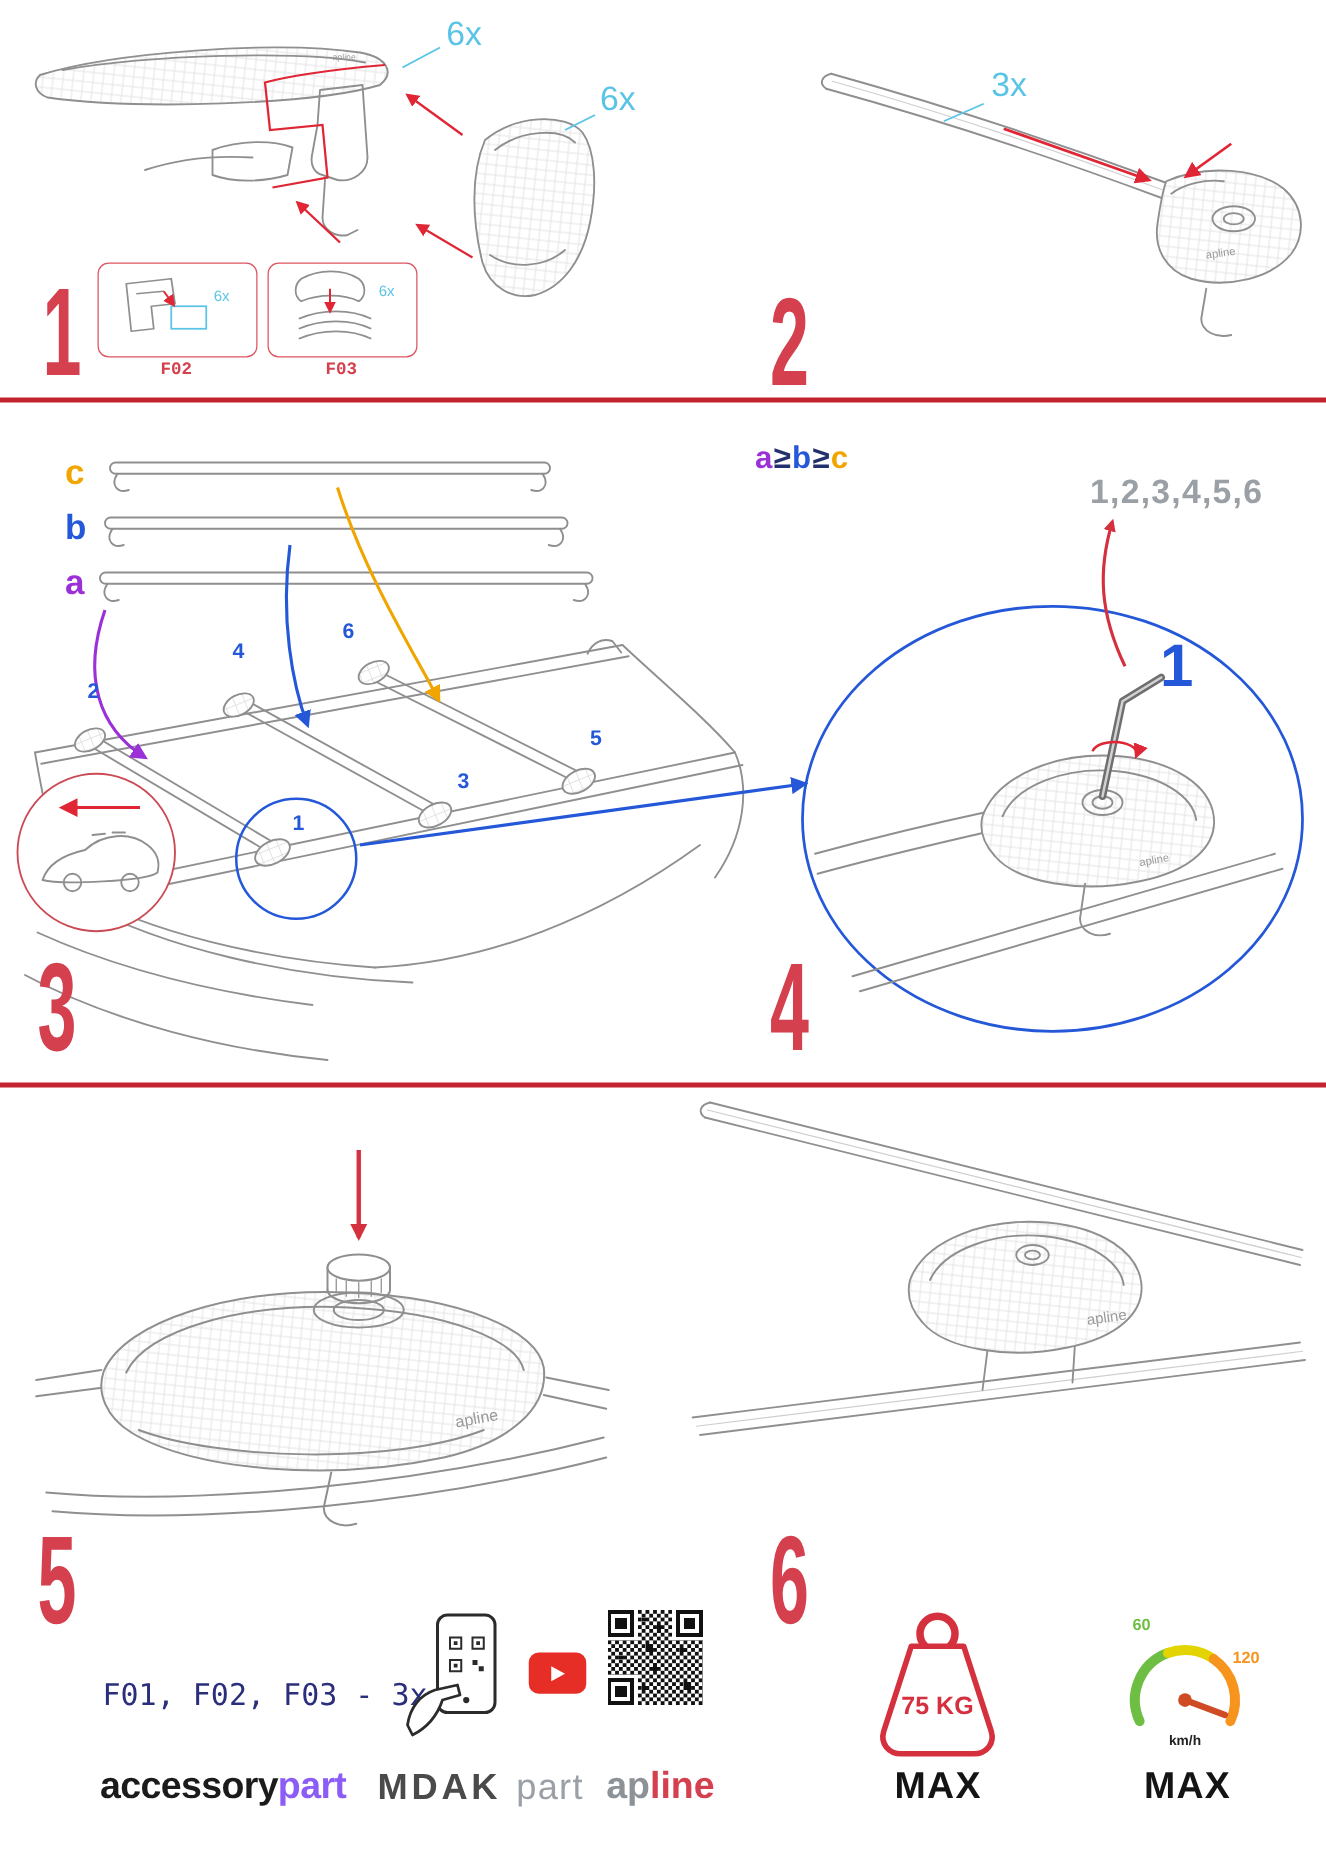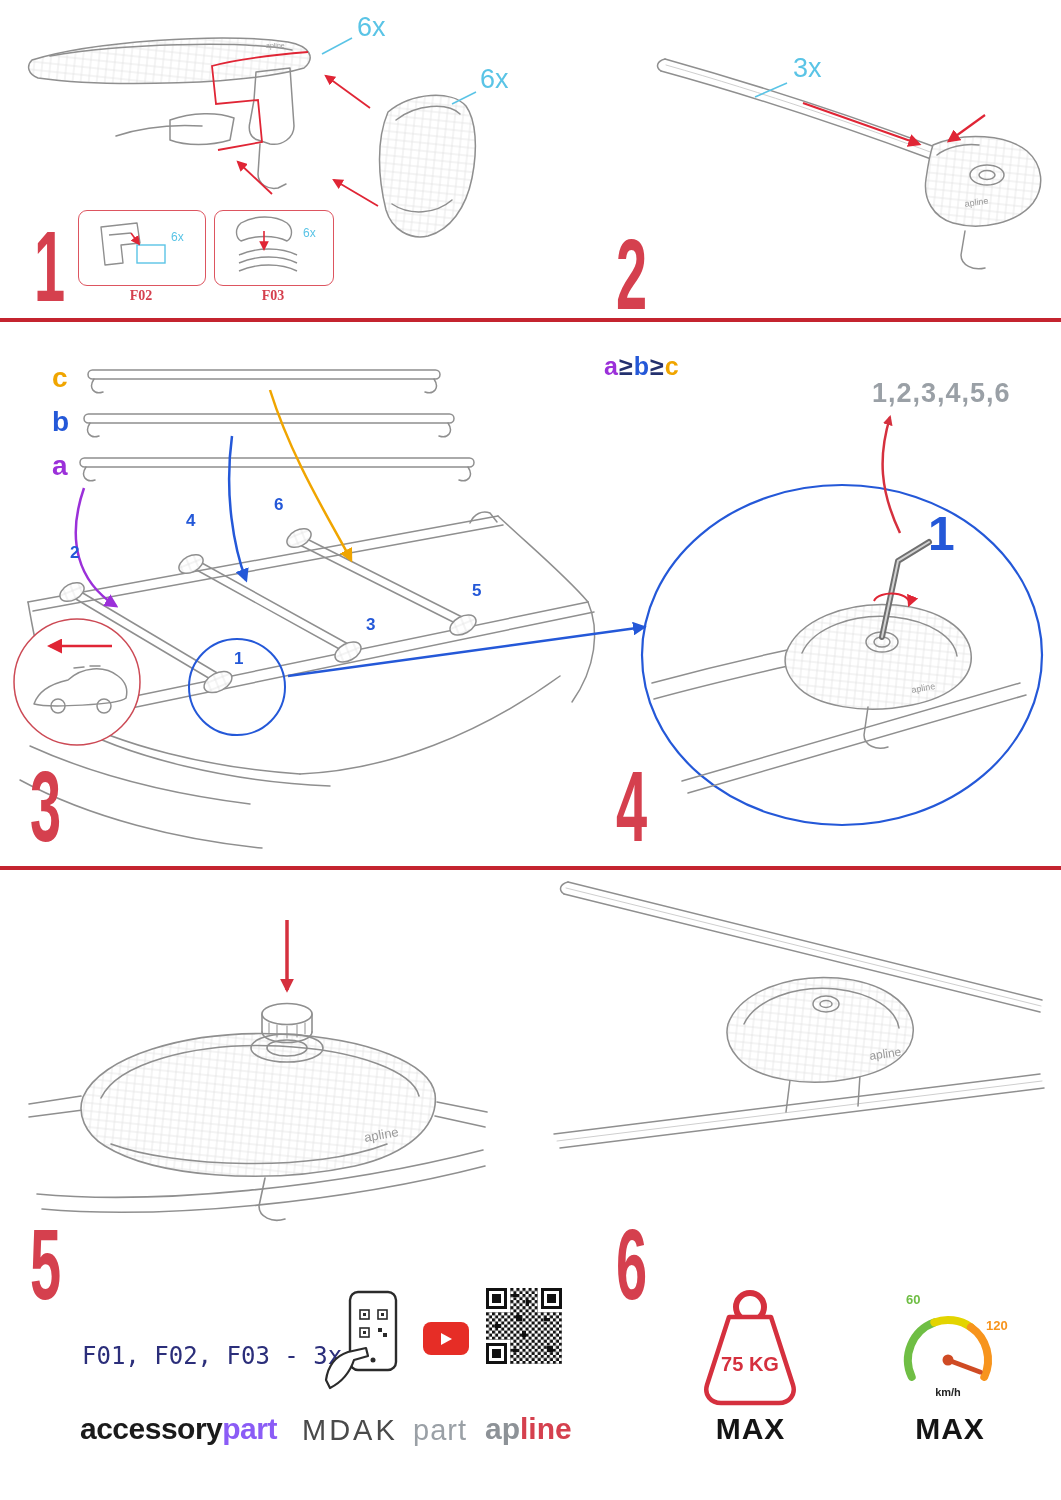--- a/index.html
+++ b/index.html
@@ -5,30 +5,30 @@
   html,body{margin:0;padding:0;background:#ffffff;}
   .page{position:relative;width:1061px;height:1500px;background:#fff;overflow:hidden;font-family:"Liberation Sans",sans-serif;}
   .abs{position:absolute;}
   svg{overflow:visible;display:block;}
   svg text{font-family:"Liberation Sans",sans-serif;}
   .stepnum{font-size:100px;font-weight:700;color:#d5404e;line-height:0.76;transform:scaleX(0.56);transform-origin:left top;}
   .qty{font-size:27px;fill:#5ac4e6;}
   .qty-small{font-size:12px;fill:#5ac4e6;}
   .divider{left:0;width:1061px;height:4px;background:#c4242f;}
   .partbox{border:1.5px solid #dd5560;border-radius:9px;background:#fff;}
-  .boxlabel{font-family:Liberation Serif, serif;font-weight:700;font-size:14px;color:#d5404e;text-align:center;}
+  .boxlabel{font-family:Liberation Mono, monospace;font-weight:700;font-size:14px;color:#d5404e;text-align:center;}
   .rule{font-size:25px;font-weight:700;letter-spacing:1px;margin-left:44px;}
   .seq{font-size:27px;font-weight:600;color:#9aa0a6;letter-spacing:1px;}
   .bigblue{font-size:48px;font-weight:700;color:#2458d8;}
   .posnum{font-size:17px;font-weight:700;fill:#2458d8;}
   .partsline{font-family:"DejaVu Sans Mono",monospace;font-size:24px;font-weight:400;color:#2b2e7a;}
   .maxlabel{font-size:30px;font-weight:700;color:#141414;text-align:center;letter-spacing:1px;}
   .brand1{font-size:30px;font-weight:700;letter-spacing:-0.5px;color:#1b1b1b;}
   .brand1 .red{color:#8b5cf6;}
-  .brand2{font-size:29px;font-weight:400;color:#4a4a4a;letter-spacing:3px;}
+  .brand2{font-size:29px;font-weight:700;color:#4a4a4a;letter-spacing:3px;}
   .brand3{font-size:29px;font-weight:500;color:#9aa0a6;letter-spacing:1px;}
   .brand4{font-size:30px;font-weight:600;color:#8d9297;}
   .brand4 .red{color:#d5404e;font-weight:700;}
   .yt{width:46px;height:33px;background:#e62d26;border-radius:8px;display:flex;align-items:center;justify-content:center;}
 </style>
 </head>
 <body>
 
 <div class="page">
 

